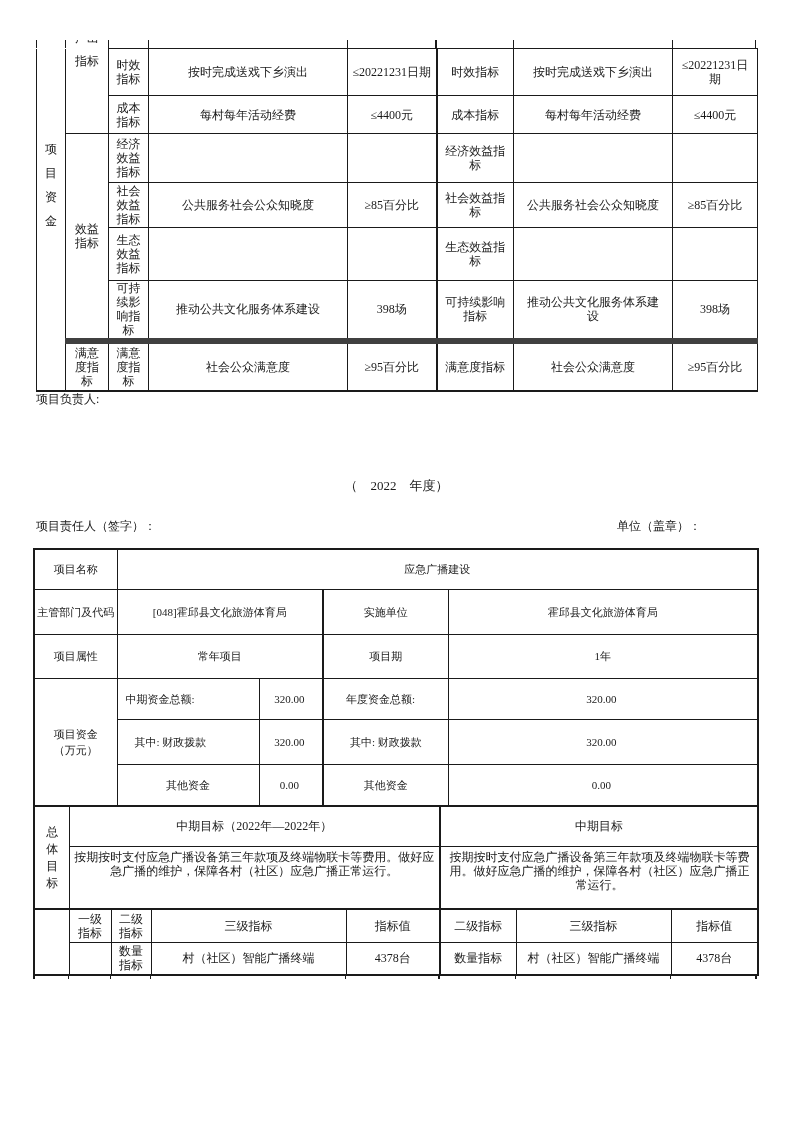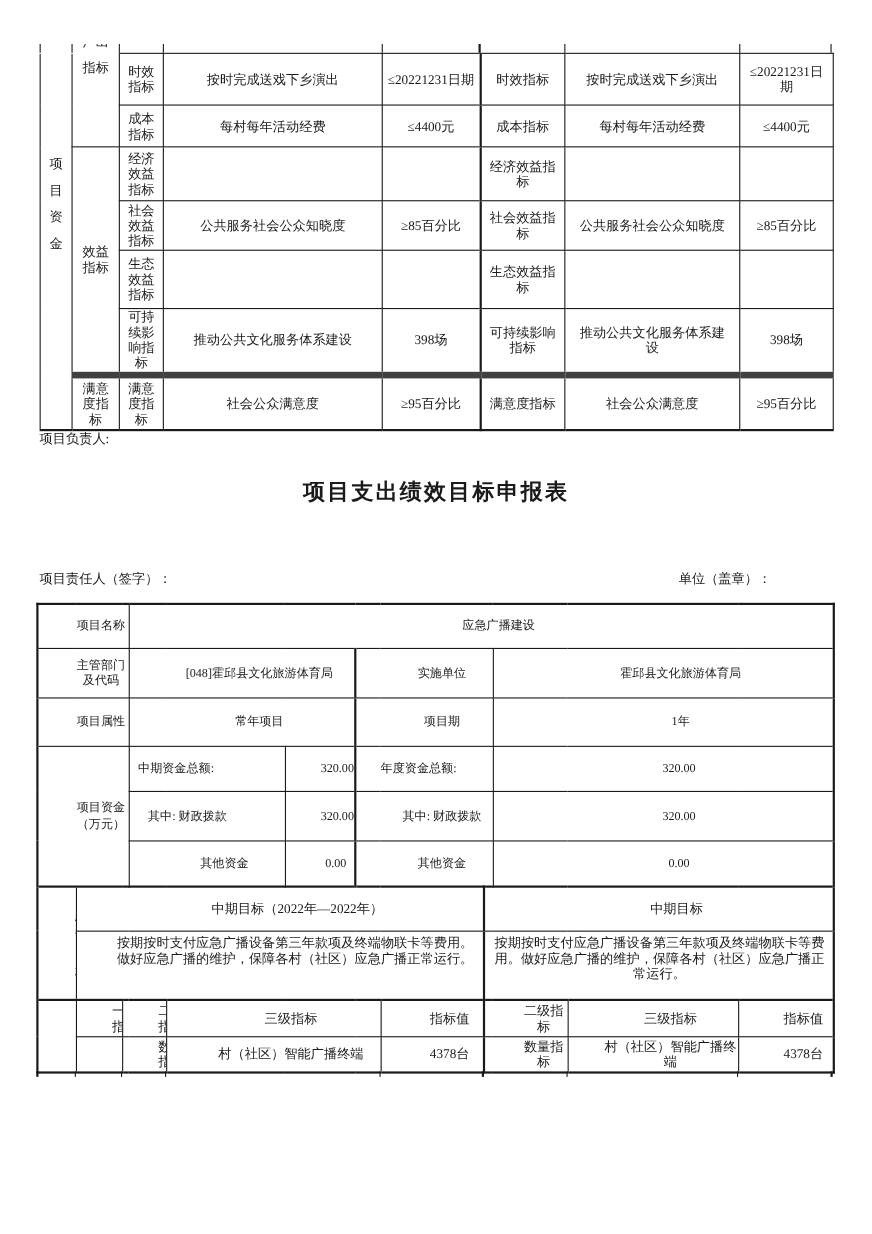--- a/index.html
+++ b/index.html
@@ -32,21 +32,21 @@
   
   .lead{position:absolute;left:36px;top:391px;font-size:12px;}
   .doc-title{position:absolute;left:0;top:434px;width:793px;text-align:center;
              font-family:"Liberation Sans","DejaVu Sans",sans-serif;font-weight:bold;
              font-size:20px;letter-spacing:2px;}
   .doc-sub{position:absolute;left:0;top:477px;width:793px;text-align:center;font-size:13px;}
   .sign-l{position:absolute;left:36px;top:518px;font-size:12px;}
   .sign-r{position:absolute;left:617px;top:518px;font-size:12px;}
   
   .decl{left:33px;top:548px;width:724px;}
-  .decl td{font-size:11px;line-height:14px;padding-left:32px;}
+  .decl td{font-size:11px;line-height:14px;}
   .decl td.bL2{border-left:2px solid #1a1a1a;}
   .decl td.bR2{border-right:2px solid #1a1a1a;}
   .decl td.bT2{border-top:2px solid #1a1a1a;}
   .decl td.bB2{border-bottom:2px solid #1a1a1a;}
   .decl td.hR{border-right:2px solid #1a1a1a;}
   .decl td.tl{text-align:left;}
   .decl td.pl8{padding-left:8px;}
   .decl td.pl6{padding-left:22px;}
   .decl td.pl17{padding-left:17px;}
   .decl td.num{font-size:11px;padding-right:3px;}
@@ -145,21 +145,21 @@
       <td class="hR hT hB vE"><span>≥95百分比</span></td>
       <td class="w5 hT hB"><span>满意度指标</span></td>
       <td class="hT hB">社会公众满意度</td>
       <td class="hT hB vH"><span>≥95百分比</span></td>
     </tr>
   </tbody>
     </table>
 
   <div class="lead">项目负责人:</div>
 
-  <div class="doc-title">项目支出绩效目标申报表</div>
+  <div class="doc-sub">（　2022　年度）</div>
 
   <div class="sign-l">项目责任人（签字）：</div>
   <div class="sign-r">单位（盖章）：</div>
 
   <table class="decl">
     <colgroup>
         <col style="width:35px">
         <col style="width:42px">
         <col style="width:6px">
         <col style="width:34px">

